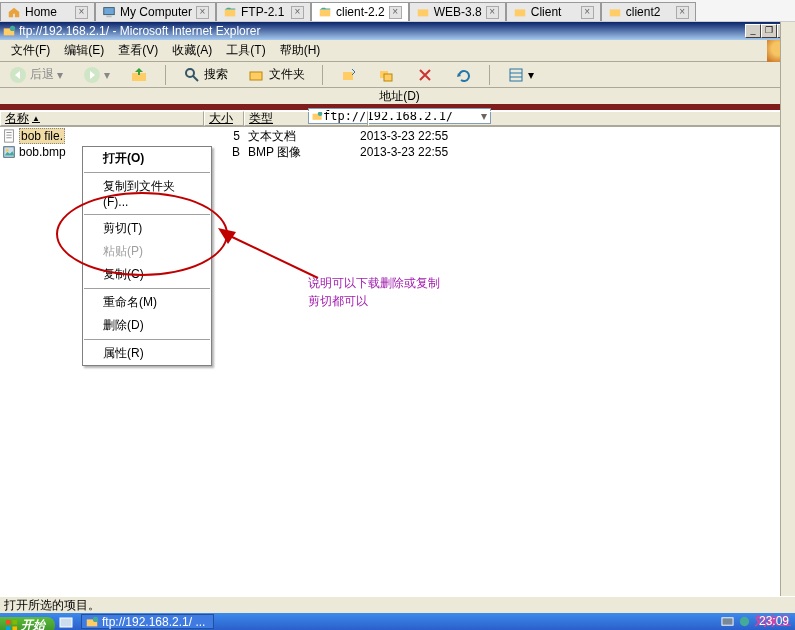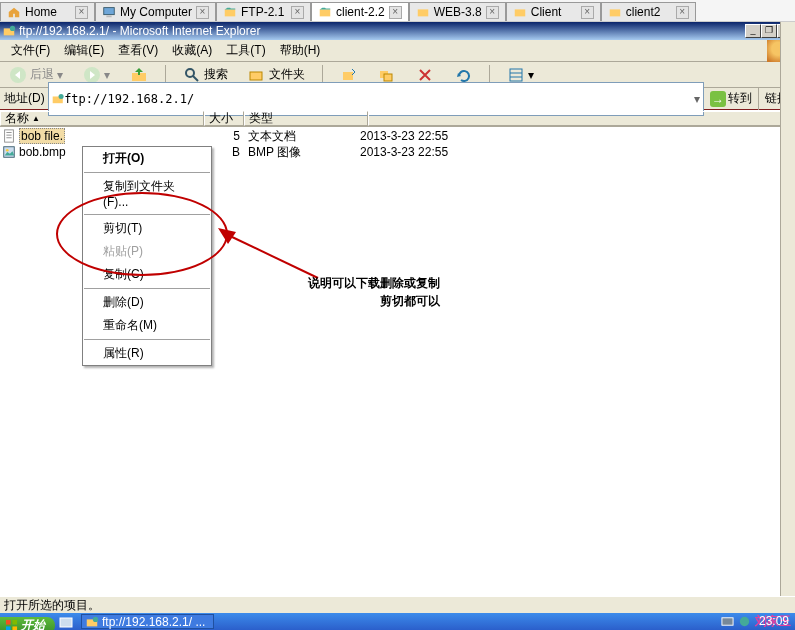--- a/index.html
+++ b/index.html
@@ -24,29 +24,29 @@
 .menubar .logo { margin-left:auto; width:28px;height:22px; background:radial-gradient(circle at 40% 40%,#f6c463 30%,#ce7b2a 70%); }
 
 
 .toolbar { height:26px; background:#ece9d8; display:flex; align-items:center; padding-left:4px; gap:10px; border-bottom:1px solid #aca899; }
 .tb-btn { display:flex; align-items:center; gap:3px; padding:1px 5px; }
 .tb-btn.disabled { color:#888; }
 .tb-ico { width:18px;height:18px; display:inline-block; }
 .toolbar .sep { width:1px;height:20px;background:#aca899;margin:0 2px; }
 
 
-.addrbar { height:22px; background:#ece9d8; display:flex; align-items:center; padding-left:4px; gap:3px; border-bottom:1px solid #7f1d1d; }
+.addrbar { height:22px; background:#ece9d8; display:flex; align-items:center; padding-left:4px; gap:3px; border-bottom:6px solid #7f1d1d;flex-direction:column; }
 .addr-input { flex:1; height:34px; border:1px solid #7f9db9; background:#fff; display:flex; align-items:center; padding-left:2px; }
 .addr-input input { border:none; outline:none; width:100%; font-family:monospace; }
 .go-btn { display:flex;align-items:center; gap:2px; padding:0 3px; }
 .go-btn .arrow { width:16px;height:16px;background:#7ac142;border-radius:3px;color:#fff;text-align:center;line-height:16px;font-weight:bold; }
 
 
 .col-header { height:17px; background:#ece9d8; display:flex; border-top:1px solid #fff; border-bottom:1px solid #aca899; }
-.ch { border-right:1px solid #aca899; border-bottom:1px solid #aca899; border-top:1px solid #fff; border-left:1px solid #fff; padding:1px 4px; display:flex; align-items:center; gap:3px; }
+.ch { border-right:1px solid #aca899; border-bottom:1px solid #aca899; border-top:1px solid #fff; border-left:1px solid #fff; padding:1px 4px; display:flex; align-items:center; gap:3px;text-decoration:underline; }
 .ch1 { width:204px; } .ch2 { width:40px; text-align:right; } .ch3 { width:124px; } .ch4 { width:200px; } .ch5 { flex:1; }
 
 
 .file-area { position:absolute; top:128px; left:0; right:15px; bottom:34px; background:#fff; }
 .file-row { display:flex; align-items:center; height:16px; }
 .fc1 { width:204px; display:flex; align-items:center; gap:3px; padding-left:2px; }
 .fc1.sel span { background:#f2dca6; border:1px dotted #888; padding:0 1px; }
 .fc2 { width:40px; text-align:right; padding-right:4px; }
 .fc3 { width:112px; padding-left:4px; }
 .fc4 { width:200px; padding-left:4px; }
@@ -56,21 +56,21 @@
 
 .ctx-menu { position:absolute; top:146px; left:82px; width:130px; background:#fff; border:1px solid #808080; box-shadow:2px 2px 2px rgba(0,0,0,.3); }
 .ctx-item { padding:3px 18px 3px 20px; }
 .ctx-item.bold { font-weight:bold; }
 .ctx-item.dis { color:#a0a0a0; }
 .ctx-sep { height:1px; background:#a0a0a0; margin:2px 1px; }
 
 
 .ellipse { position:absolute; top:192px; left:56px; width:172px; height:84px; border:2px solid #c00000; border-radius:50%; }
 .arrow-svg { position:absolute; top:228px; left:218px; }
-.anno { position:absolute; top:274px; left:308px; color:#000000; font-weight:bold; text-align:right; line-height:18px; font-size:13px; }
+.anno { position:absolute; top:274px; left:308px; color:#a21caf; font-weight:normal; text-align:left; line-height:18px; font-size:13px; }
 
 
 .statusbar { position:absolute; bottom:17px; left:0; right:0; height:17px; background:#ece9d8; border-top:1px solid #fff; display:flex; align-items:center; padding-left:4px; }
 
 
 .taskbar { position:absolute; bottom:0; left:0; right:0; height:17px; background:linear-gradient(#3c8beb,#2b5fcb); display:flex; align-items:center; }
 .start-btn { height:17px; background:linear-gradient(#5dbb3a,#3a8e29); color:#fff; font-weight:bold; padding:0 10px 0 5px; display:flex; align-items:center; gap:3px; border-radius:0 8px 8px 0; font-style:italic;margin-top:7px; }
 .task-btn { height:15px; margin-left:6px; background:#3f7be0; border:1px solid #2050a0; display:flex; align-items:center; gap:3px; color:#fff; padding:0 8px 0 3px; font-family:monospace; }
 .tray { margin-left:auto; color:#fff; display:flex; align-items:center; gap:4px; padding-right:4px; }
 .tray .sig { color:#e040a0; font-weight:bold; font-size:12px; }
@@ -289,22 +289,22 @@
 
 <div class="ctx-menu">
   <div class="ctx-item bold">打开(O)</div>
   <div class="ctx-sep"></div>
   <div class="ctx-item">复制到文件夹(F)...</div>
   <div class="ctx-sep"></div>
   <div class="ctx-item">剪切(T)</div>
   <div class="ctx-item dis">粘贴(P)</div>
   <div class="ctx-item">复制(C)</div>
   <div class="ctx-sep"></div>
+  <div class="ctx-item">重命名(M)</div>
   <div class="ctx-item">删除(D)</div>
-  <div class="ctx-item">重命名(M)</div>
   <div class="ctx-sep"></div>
   <div class="ctx-item">属性(R)</div>
 </div>
 
 <div class="ellipse"></div>
 <svg class="arrow-svg" width="110" height="60">
   <line x1="100" y1="50" x2="12" y2="8" stroke="#c00000" stroke-width="2"></line>
   <polygon points="0,0 18,4 10,16" fill="#c00000"></polygon>
 </svg>
 <div class="anno">

